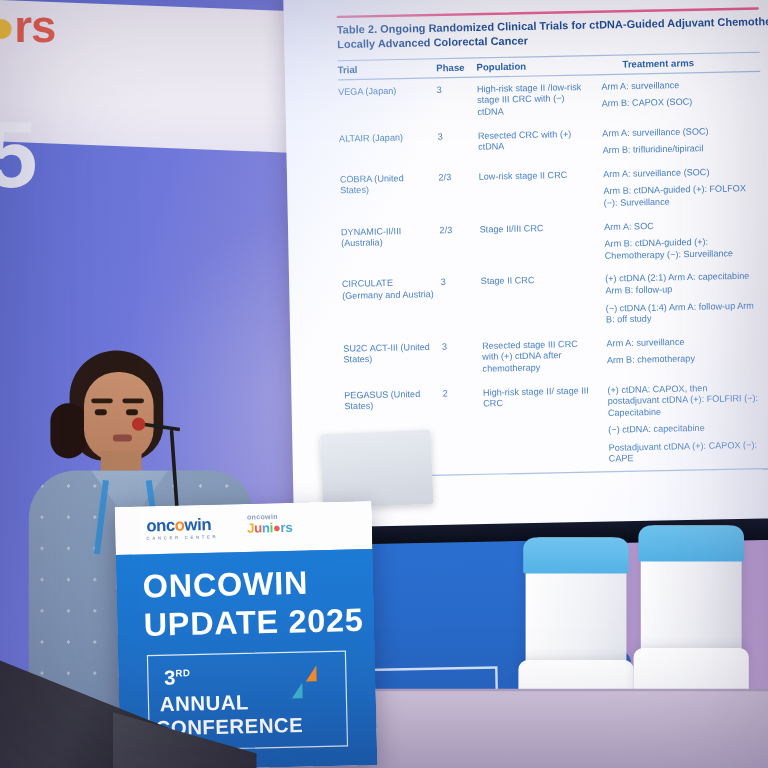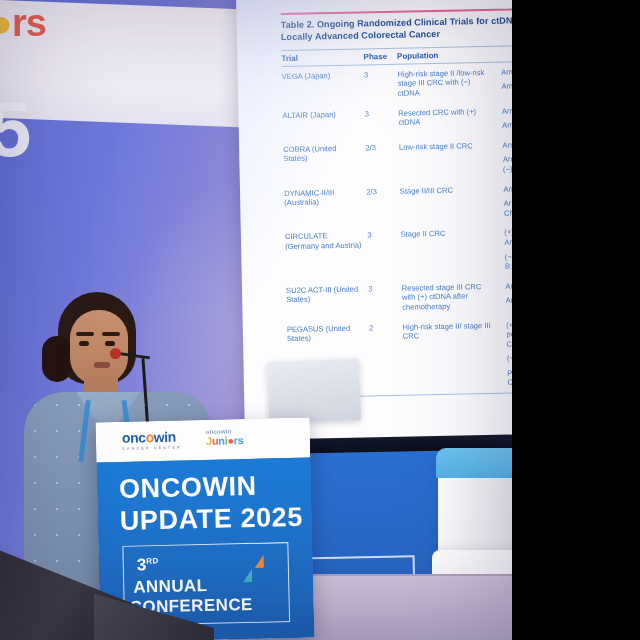--- a/index.html
+++ b/index.html
@@ -1,18 +1,18 @@
 <!DOCTYPE html>
 <html><head>
 <meta charset="utf-8">
 <style>
   html,body{margin:0;padding:0;background:#000;}
   body{font-family:"Liberation Sans",sans-serif;}
 
-  .stage{position:relative;width:512px;height:640px;overflow:hidden;background:#6a76d8;}
+  .stage{position:relative;width:640px;height:640px;overflow:hidden;background:#6a76d8;}
 
   
   .backdrop{position:absolute;inset:0;
     background:linear-gradient(105deg,#5f6fd4 0%,#6f78da 22%,#8d8ad8 42%,#a693cf 60%,#b49ad0 75%,#c0a4d6 100%);}
   .backdrop-top-white{position:absolute;left:0;top:0;width:240px;height:118px;
     background:linear-gradient(180deg,#f4f1f8 0%,#f0edf6 70%,#e7e4f2 100%);
     transform:skewY(2.2deg);transform-origin:left top;}
   .backdrop-juniors{position:absolute;left:-10px;top:2px;font-size:38px;font-weight:700;letter-spacing:-1px;}
   .backdrop-juniors .c1{color:#f2c33a;}
   .backdrop-juniors .c2{color:#e8604f;}

